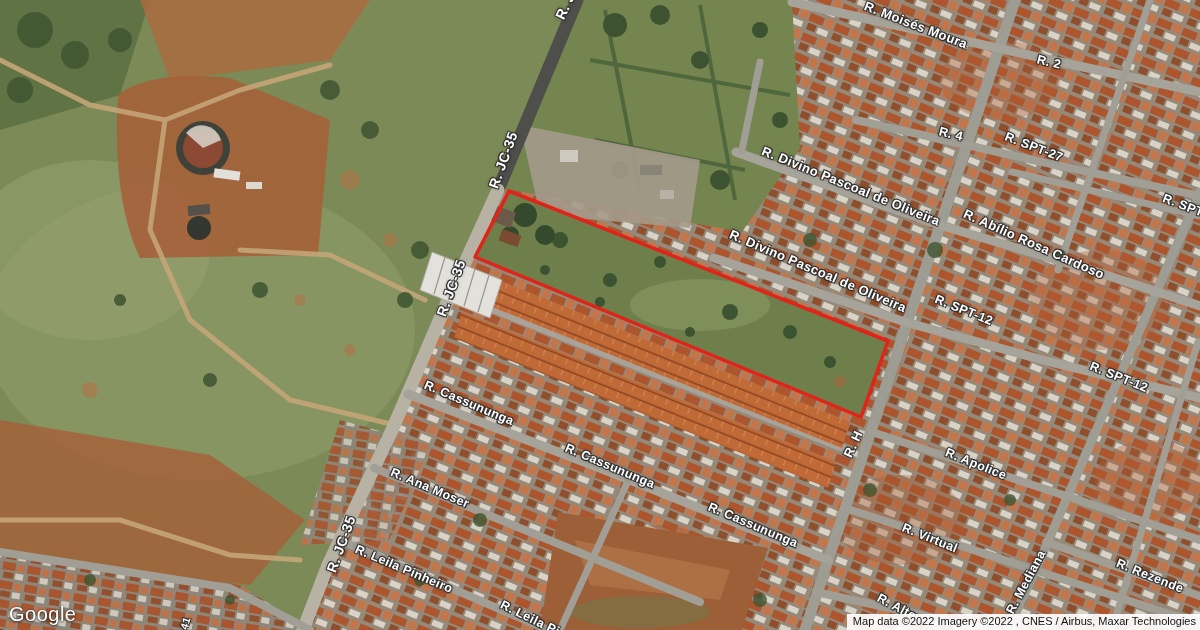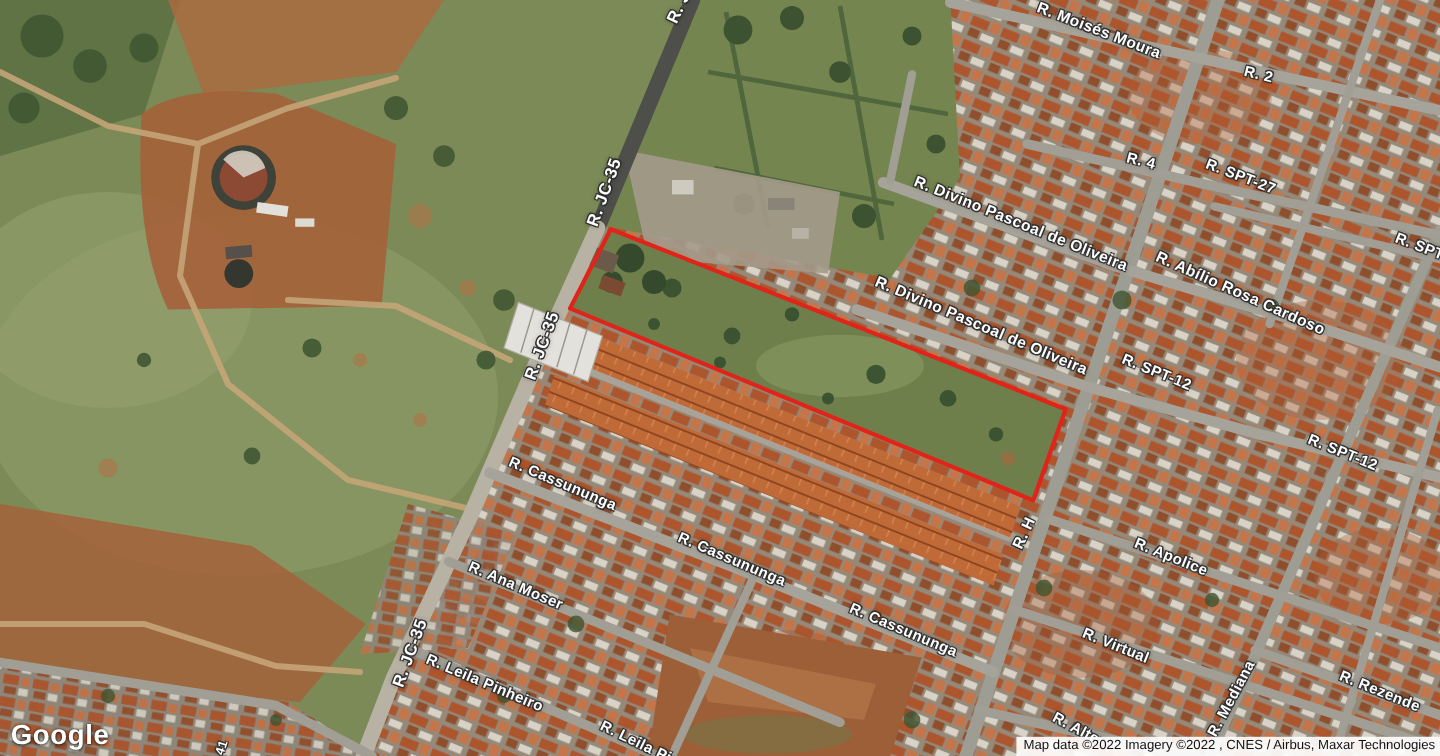--- a/index.html
+++ b/index.html
@@ -11,21 +11,21 @@
   .street-label{
     position:absolute;white-space:nowrap;color:#fff;
     font-family:"Liberation Sans",sans-serif;font-weight:700;letter-spacing:.4px;
     text-shadow:-1px -1px 0 rgba(45,45,45,.95),1px -1px 0 rgba(45,45,45,.95),
                 -1px 1px 0 rgba(45,45,45,.95),1px 1px 0 rgba(45,45,45,.95),
                 0 0 4px rgba(0,0,0,.55);
     pointer-events:none;
   }
   .google-logo{
     position:absolute;left:9px;bottom:4px;color:#fff;
-    font-size:23px;font-weight:700;letter-spacing:.5px;
+    font-size:20px;font-weight:400;letter-spacing:.5px;
     text-shadow:0 1px 3px rgba(0,0,0,.7),0 0 2px rgba(0,0,0,.5);
     cursor:pointer;
   }
   .attribution{
     position:absolute;right:0;bottom:0;background:rgba(255,255,255,.92);
     color:#111;font-size:11px;line-height:13px;padding:1px 4px 2px 6px;
     font-family:"Liberation Sans",sans-serif;
   }
 </style>
 </head>

